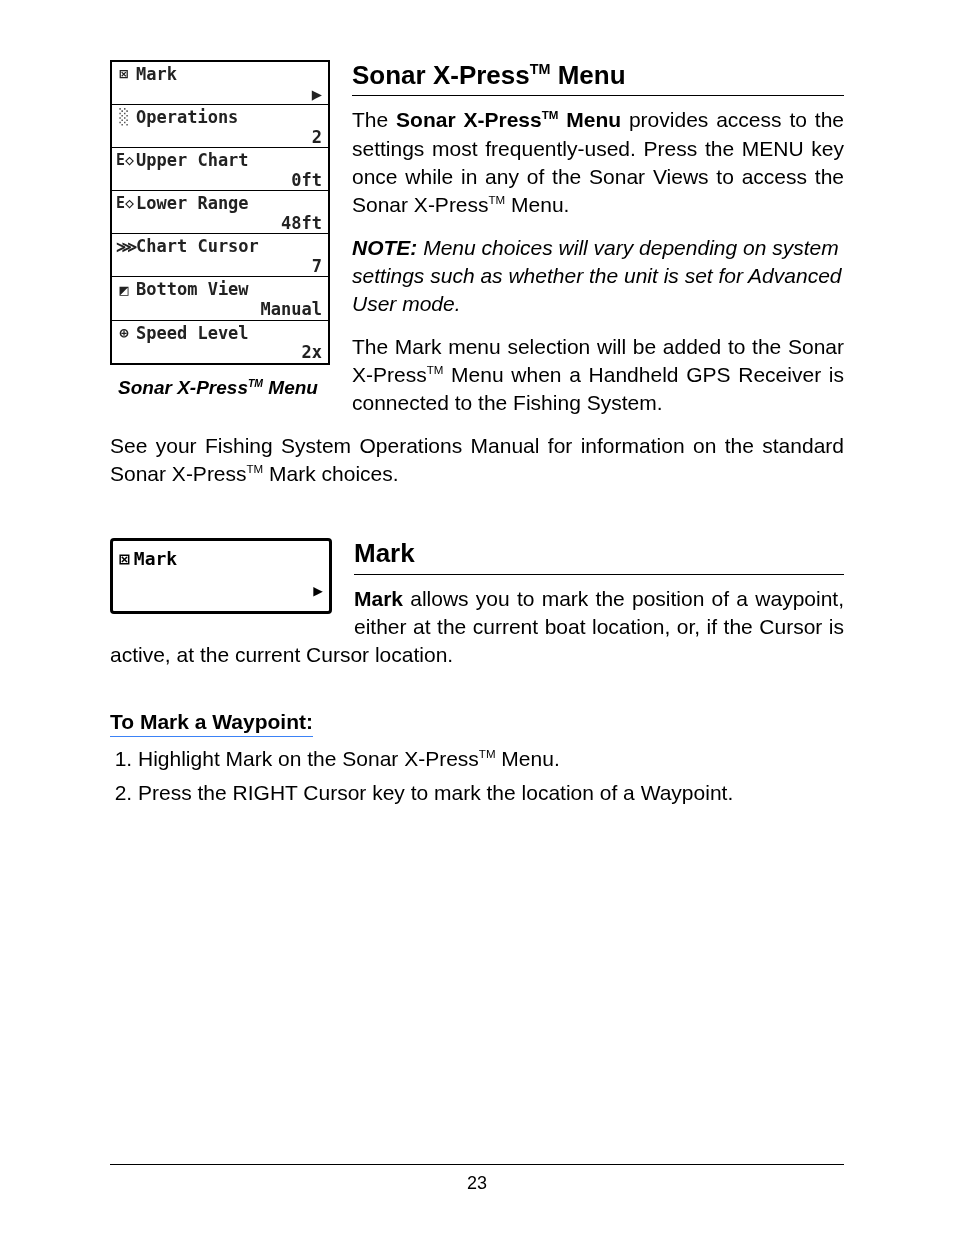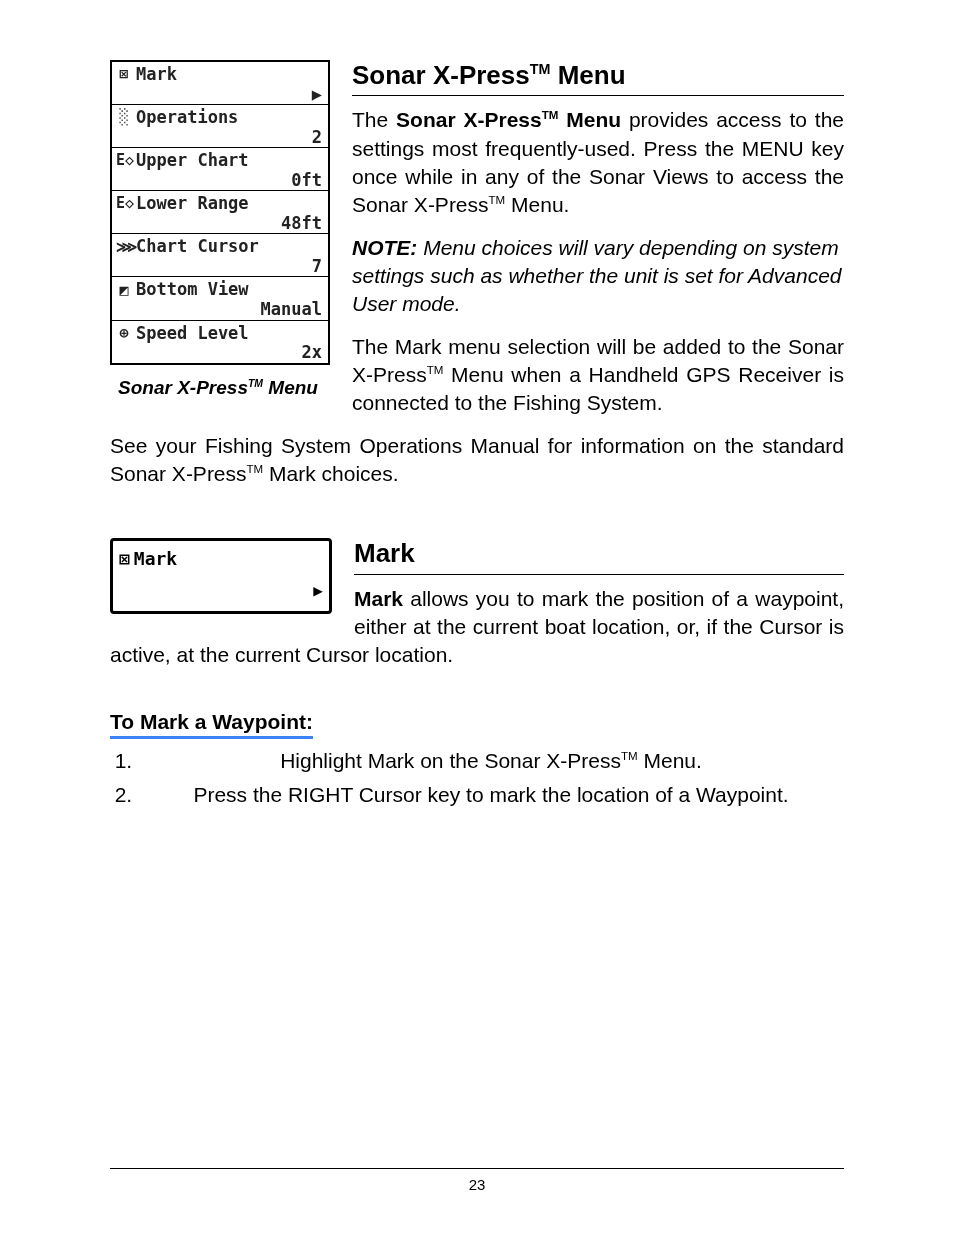--- a/index.html
+++ b/index.html
@@ -74,35 +74,35 @@
     font-weight: bold;
     font-size: 18px;
     box-sizing: border-box;
     margin-top: 6px;
   }
   .mark-figure .row1 { display:flex; align-items:center; gap:4px; }
   .mark-figure .row2 { text-align:right; margin-top: 8px; font-size:16px; }
   .subhead {
     font-weight: 700;
     font-size: 21px;
-    border-bottom: 3px solid #3b82f6;
+    border-bottom: 1px solid #3b82f6;
     display: inline-block;
     margin: 24px 0 8px 0;
   }
   ol.steps { margin: 0 0 0 28px; padding: 0; }
-  ol.steps li { margin-bottom: 6px; text-align: center; }
+  ol.steps li { margin-bottom: 6px; }
   .page-footer {
     position: absolute;
     bottom: 40px;
     left: 110px;
     right: 110px;
     border-top: 1.5px solid #000;
     text-align: center;
     padding-top: 6px;
-    font-size: 15px;
+    font-size: 18px;
   }
   sup.tm { font-size: 0.55em; vertical-align: super; }
 </style>
 </head>
 <body>
 
 
 
 
 <div class="float-left">

